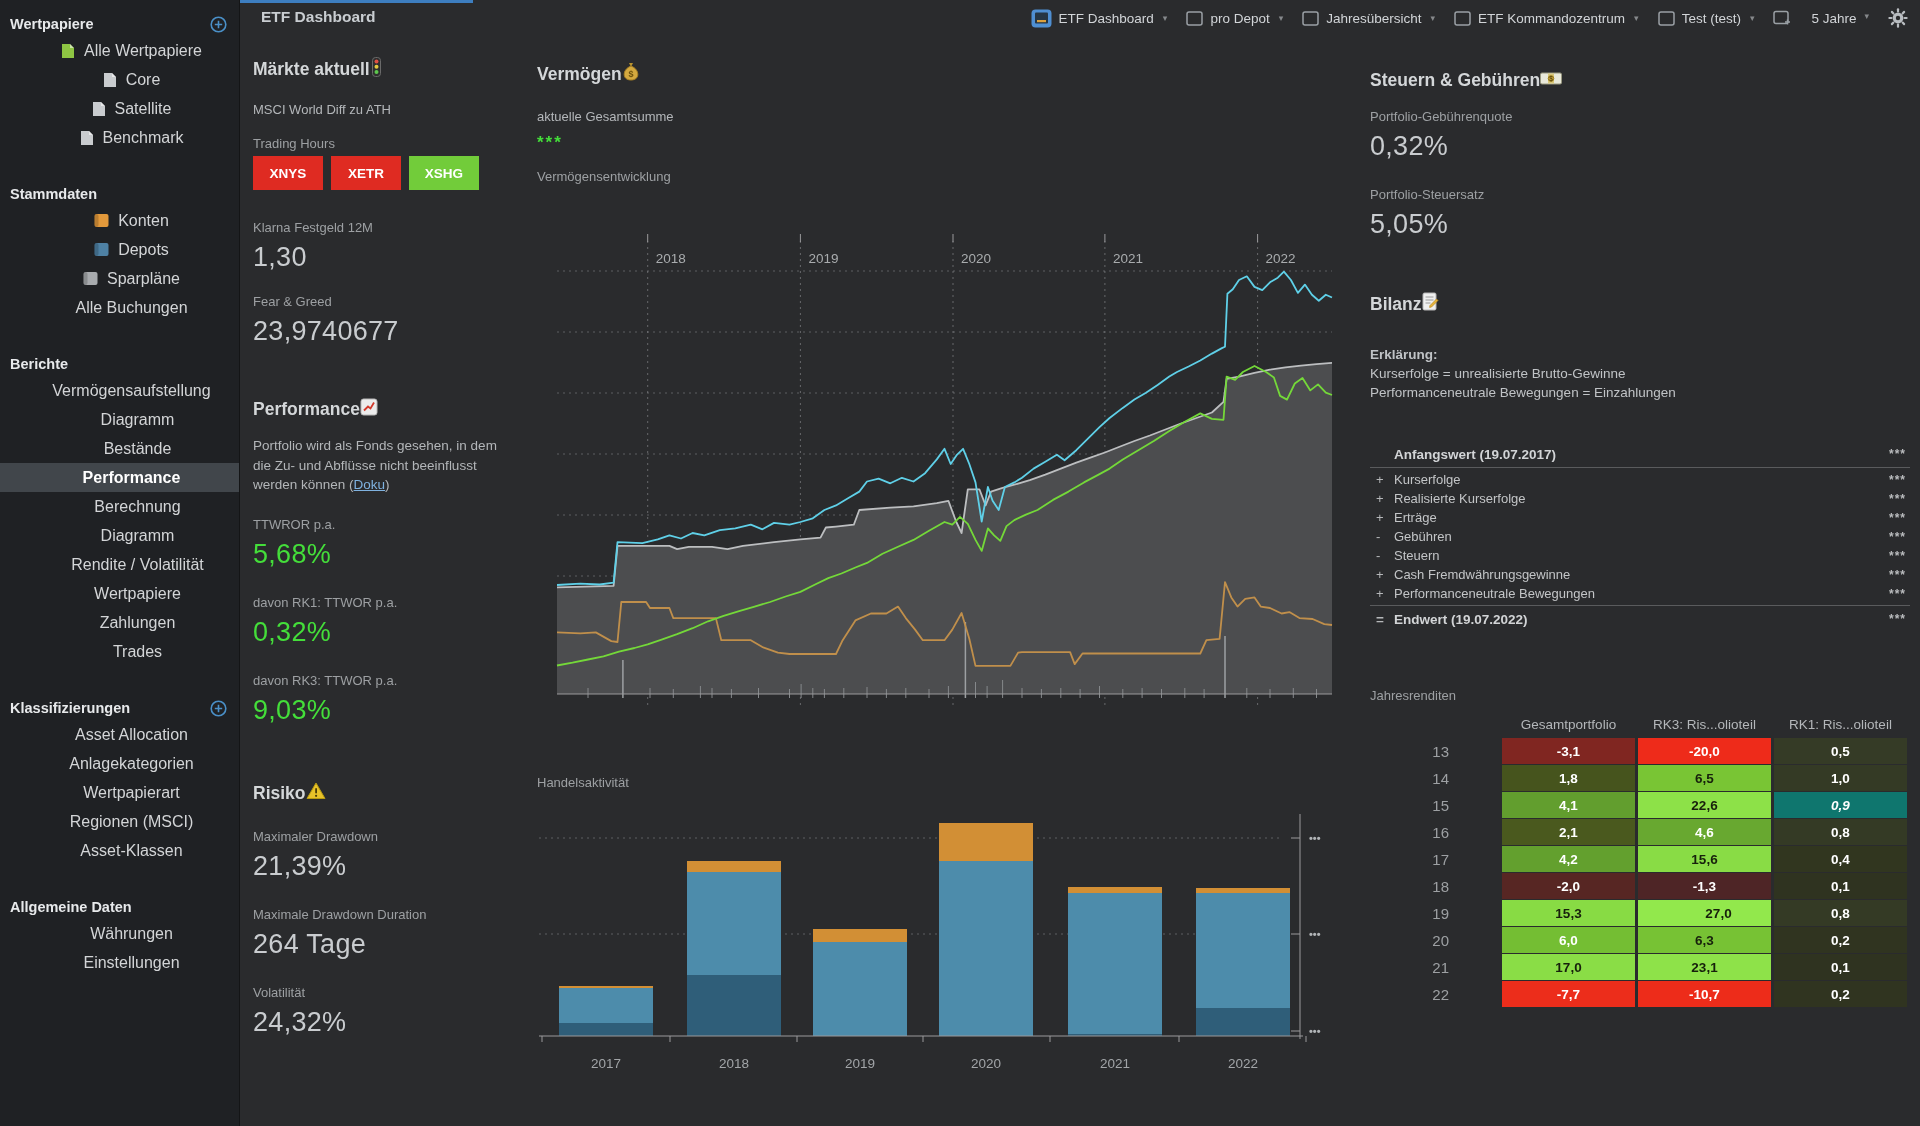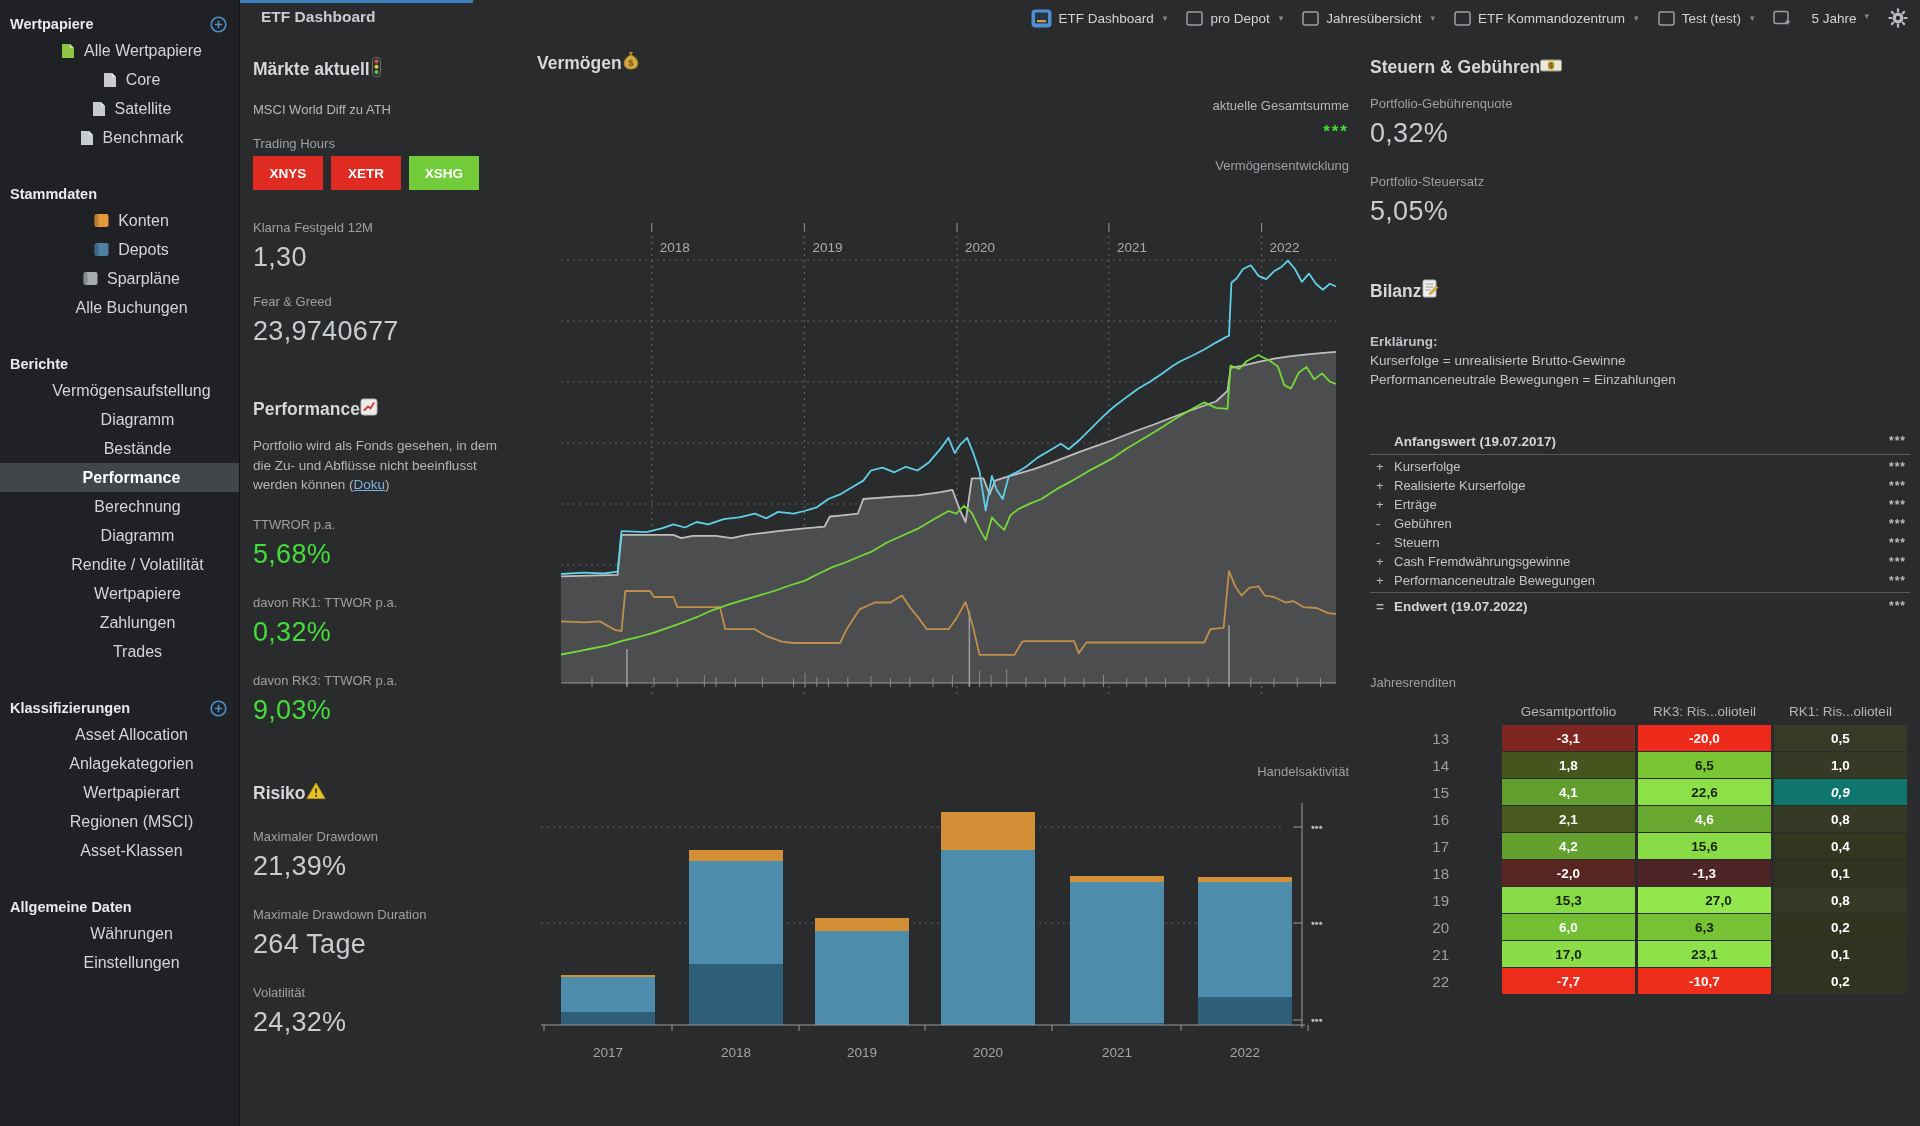--- a/index.html
+++ b/index.html
@@ -42,24 +42,24 @@
   
   .colA{position:absolute;left:253px;top:0;width:262px;}
   .alertbox{margin-top:4px;width:254px;height:38px;background:#f7e3e2;display:flex;align-items:center;padding-left:8px;
     font-size:26px;font-weight:bold;color:#e0392e;}
   .exch-row{margin-top:4px;display:flex;gap:8px;}
   .exch{width:70px;height:34px;display:flex;align-items:center;justify-content:center;
     font-size:13.5px;font-weight:bold;color:#fff;}
   .note{margin-top:14px;font-size:13.5px;line-height:19.5px;color:#b3b6b9;width:258px;}
   .note a{color:#7fb2e0;text-decoration:underline;cursor:pointer;}
   
-  .colB{position:absolute;left:537px;top:0;width:812px;text-align:right;}
+  .colB{position:absolute;left:537px;top:11px;width:812px;}
   .chart-wrap{line-height:0;}
   
-  .colC{position:absolute;left:1370px;top:0;width:540px;}
+  .colC{position:absolute;left:1370px;top:13px;width:540px;}
   .expl{margin-top:28px;font-size:13.5px;line-height:19px;color:#c0c3c6;}
   .expl .eh{font-weight:bold;}
   .b-table{margin-top:41px;}
   .b-row{display:flex;align-items:center;height:19px;font-size:13px;color:#c3c5c7;}
   .b-row.bold{height:22px;font-size:13.5px;font-weight:bold;color:#d2d4d6;}
   .b-row .sign{width:18px;padding-left:6px;color:#b6b8ba;}
   .b-row .blabel{flex:1;}
   .b-row .bval{font-size:12px;font-weight:bold;color:#babcbe;letter-spacing:1px;padding-right:4px;}
   .rule{height:1px;background:#5a5b5d;margin:2px 0;}
   

